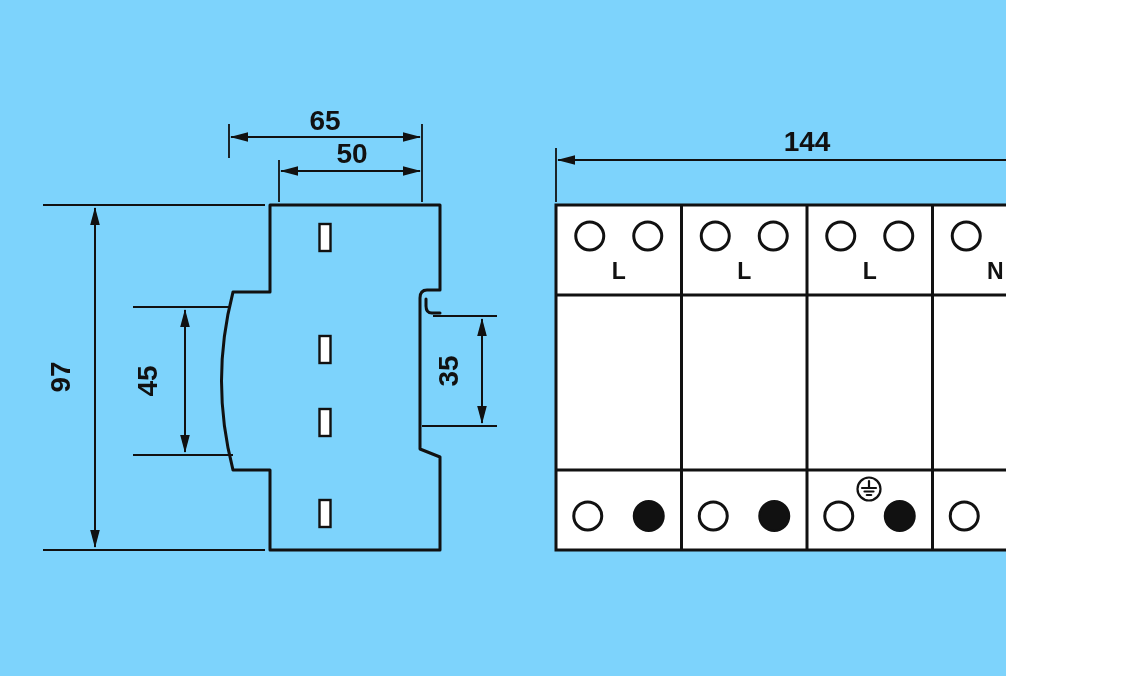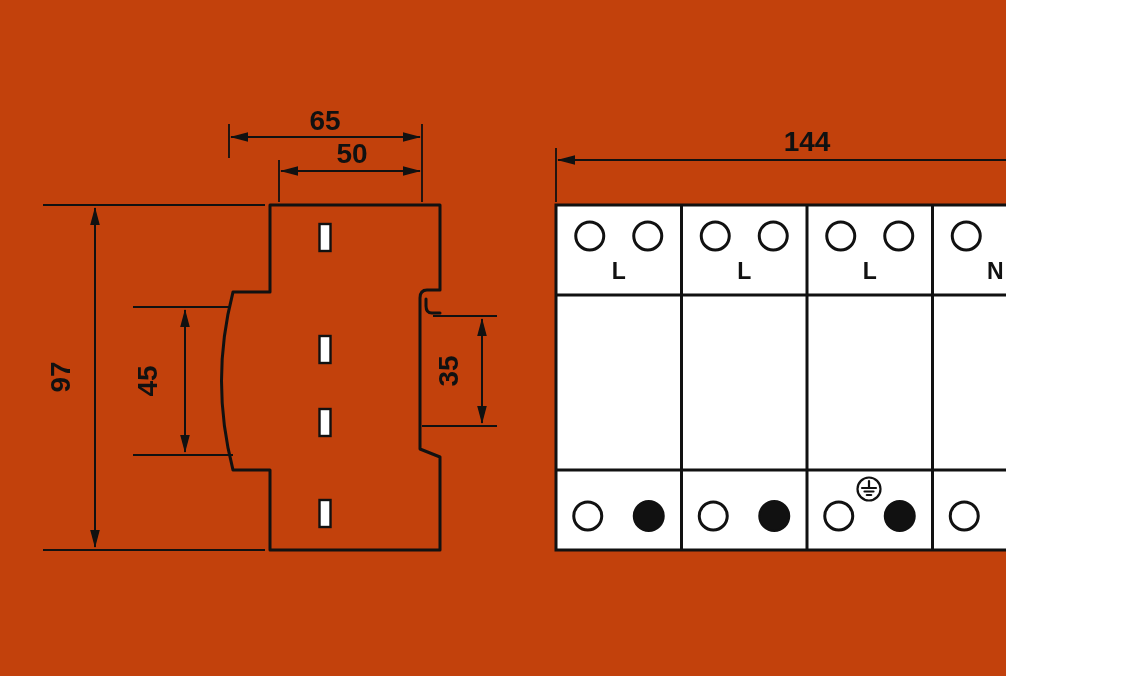--- a/index.html
+++ b/index.html
@@ -1,20 +1,20 @@
 <!DOCTYPE html>
 <html><head>
 <meta charset="utf-8">
 <style>
   html, body { margin: 0; padding: 0; background: #ffffff; }
   .canvas {
     position: relative;
     width: 1006px;
     height: 676px;
-    background: #c2410c;
+    background: #7dd3fc;
     font-family: "Liberation Sans", sans-serif;
     overflow: hidden;
   }
   svg { display: block; }
   .outline { stroke: #111111; stroke-width: 3; fill: none; stroke-linejoin: round; stroke-linecap: round; }
   .panel   { stroke: #111111; stroke-width: 3; fill: #ffffff; }
   .divider { stroke: #111111; stroke-width: 3; }
   .slot    { stroke: #111111; stroke-width: 2.4; fill: #ffffff; }
   .term    { stroke: #111111; stroke-width: 3; fill: #ffffff; }
   .term-filled { stroke: #111111; stroke-width: 2; fill: #111111; }

